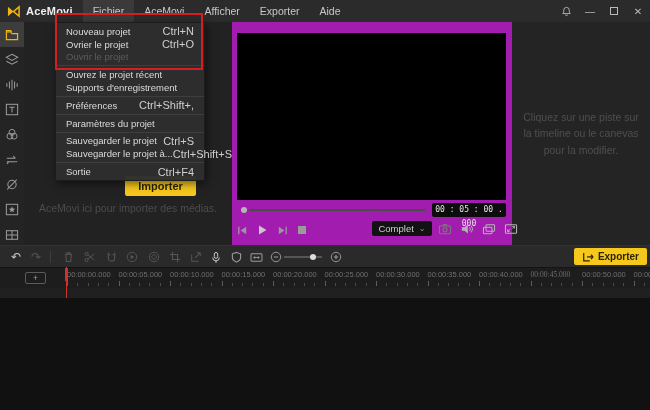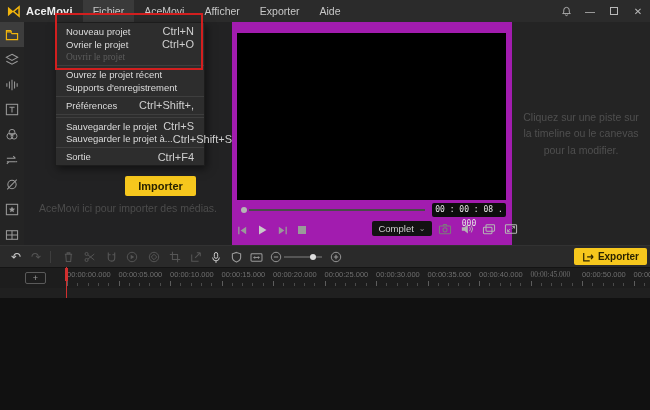--- a/index.html
+++ b/index.html
@@ -85,21 +85,21 @@
 
   .playhead { position:absolute; left:66px; top:267px; width:1px; height:143px; background:#d22f2f; }
   .playhead-cap { position:absolute; left:65px; top:268px; width:3px; height:13px; background:#d22f2f; }
 
   
   .file-menu { position:absolute; left:55px; top:22px; width:150px; background:rgba(45,45,45,.97);
     border:1px solid #1c1c1c; box-shadow:2px 3px 8px rgba(0,0,0,.5); padding:2px 0; z-index:5; }
   .mi { display:flex; justify-content:space-between; align-items:center; padding:0 10px; height:12.8px; cursor:default; }
   .mi .l { font-size:9.5px; color:#dcdcdc; white-space:nowrap; }
   .mi .s { font-size:11px; color:#cfcfcf; white-space:nowrap; }
-  .mi.disabled .l { color:#5c5c5c;font-family:Liberation Serif, serif; }
+  .mi.disabled .l { color:#5c5c5c; }
   .msep { height:1px; background:#3e3e3e; margin:2px 0; }
 
   .red-box { position:absolute; left:55px; top:13px; width:148px; height:57px; border:2px solid #d21f1f; z-index:6; pointer-events:none; }
 </style>
 </head>
 <body>
 
 <div class="app">
 
   <div class="titlebar">
@@ -222,21 +222,21 @@
   </div>
 
   <div class="preview-panel">
     <div class="canvas"></div>
     <div class="hint-right">
       <div class="txt">Cliquez sur une piste sur la timeline ou le canevas pour la modifier.</div>
     </div>
     <div class="seek-row">
       <div class="seek-dot"></div>
       <div class="seek-line"></div>
-      <div class="timecode">00 : 00 : 08 . 000</div>
+      <div class="timecode">00 : 05 : 00 . 000</div>
     </div>
     <div class="controls-row">
       <span class="pbtn">
           <svg width="13" height="11" viewBox="0 0 14 12">
             <path d="M3 2 v8" stroke="#9a9a9a" stroke-width="1.4"></path>
             <path d="M11 2 L5 6 L11 10 Z" fill="#9a9a9a"></path>
           </svg>
         </span>
       <span class="pbtn">
           <svg width="12" height="12" viewBox="0 0 12 12">
@@ -508,20 +508,24 @@
     <div class="mi">
       <span class="l">Supports d'enregistrement</span>
         <span class="s"></span>
     </div>
     <div class="msep"></div>
     <div class="mi">
       <span class="l">Préférences</span>
         <span class="s">Ctrl+Shift+,</span>
     </div>
     <div class="msep"></div>
+    <div class="mi">
+      <span class="l">Paramètres du projet</span>
+        <span class="s"></span>
+    </div>
     <div class="msep"></div>
     <div class="mi">
       <span class="l">Sauvegarder le projet</span>
         <span class="s">Ctrl+S</span>
     </div>
     <div class="mi">
       <span class="l">Sauvegarder le projet à...</span>
         <span class="s">Ctrl+Shift+S</span>
     </div>
     <div class="msep"></div>

